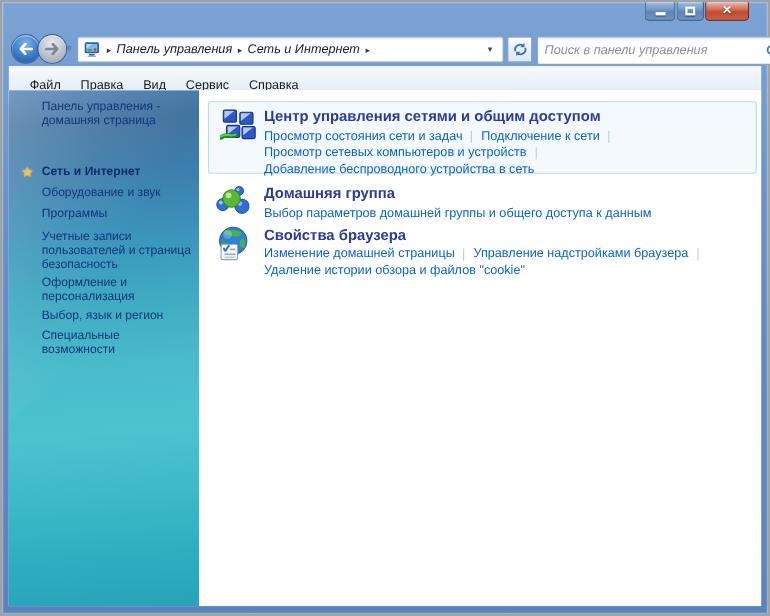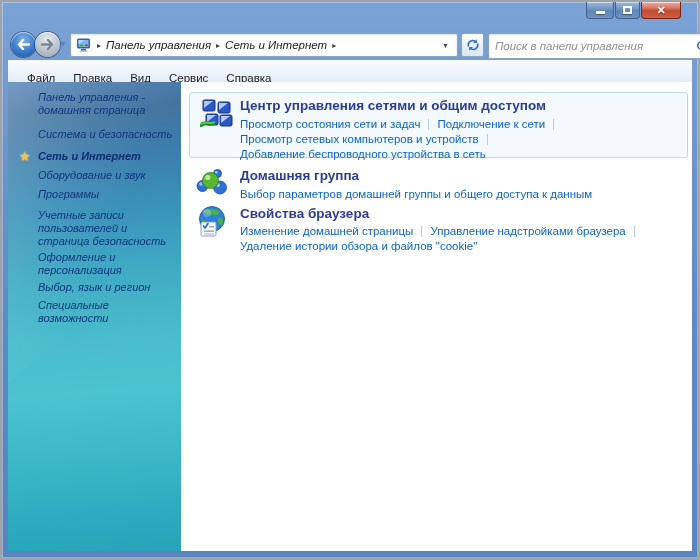--- a/index.html
+++ b/index.html
@@ -62,21 +62,21 @@
   .client { position:absolute; left:6px; right:6px; top:80px; bottom:7px; background:#fff; overflow:hidden; }
 
   .sidebar { position:absolute; left:0; top:0; bottom:0; width:173px;
     background:linear-gradient(176deg,
       #4e7eb2 0%, #43749f 7%, #3d7dab 16%, #3a92b9 28%, #3fa9c2 40%,
       #49bccb 54%, #4cc3cf 66%, #3db9c8 78%, #2fadc0 90%, #28a3b7 100%); }
   .sidebar::before { content:""; position:absolute; inset:0;
     background:linear-gradient(115deg, rgba(255,255,255,.22) 0%, rgba(255,255,255,.06) 28%, rgba(255,255,255,0) 45%);
     clip-path:polygon(0 0, 100% 0, 100% 36%, 0 64%); }
   .side-item { position:absolute; left:30px; width:140px; font-size:11px; line-height:13px;
-    color:#12357f; cursor:pointer;font-style:italic; }
+    color:#12357f; cursor:pointer; }
   .side-item.selected { font-weight:bold; color:#0e2c72; }
   .star { position:absolute; left:11px; font-size:13px; color:#f6c33a; line-height:13px;
     text-shadow:0 0 2px #fff, 0 1px 1px rgba(120,80,0,.5); cursor:default; }
 
   .main { position:absolute; left:173px; right:0; top:0; bottom:0; background:#fff; }
 
   .hl-box { position:absolute; left:8px; top:10px; width:499px; height:66px;
     border:1px solid #bcd7ee; background:#f4f9fe; border-radius:3px; }
 
   .sec-icon { position:absolute; cursor:pointer; }
@@ -158,21 +158,20 @@
     <span class="menu-item">Правка</span>
     <span class="menu-item">Вид</span>
     <span class="menu-item">Сервис</span>
     <span class="menu-item">Справка</span>
   </div>
 
   <div class="client">
 
     <div class="sidebar">
       <div class="side-item" style="top:9px">Панель управления - домашняя страница</div>
-      <div class="side-item" style="top:46px">Система и безопасность</div>
       <span class="star" style="top:68px">★</span>
       <div class="side-item selected" style="top:68px">Сеть и Интернет</div>
       <div class="side-item" style="top:87px">Оборудование и звук</div>
       <div class="side-item" style="top:106px">Программы</div>
       <div class="side-item" style="top:127px">Учетные записи пользователей и страница безопасность</div>
       <div class="side-item" style="top:169px">Оформление и персонализация</div>
       <div class="side-item" style="top:199px">Выбор, язык и регион</div>
       <div class="side-item" style="top:217px">Специальные возможности</div>
     </div>
 

